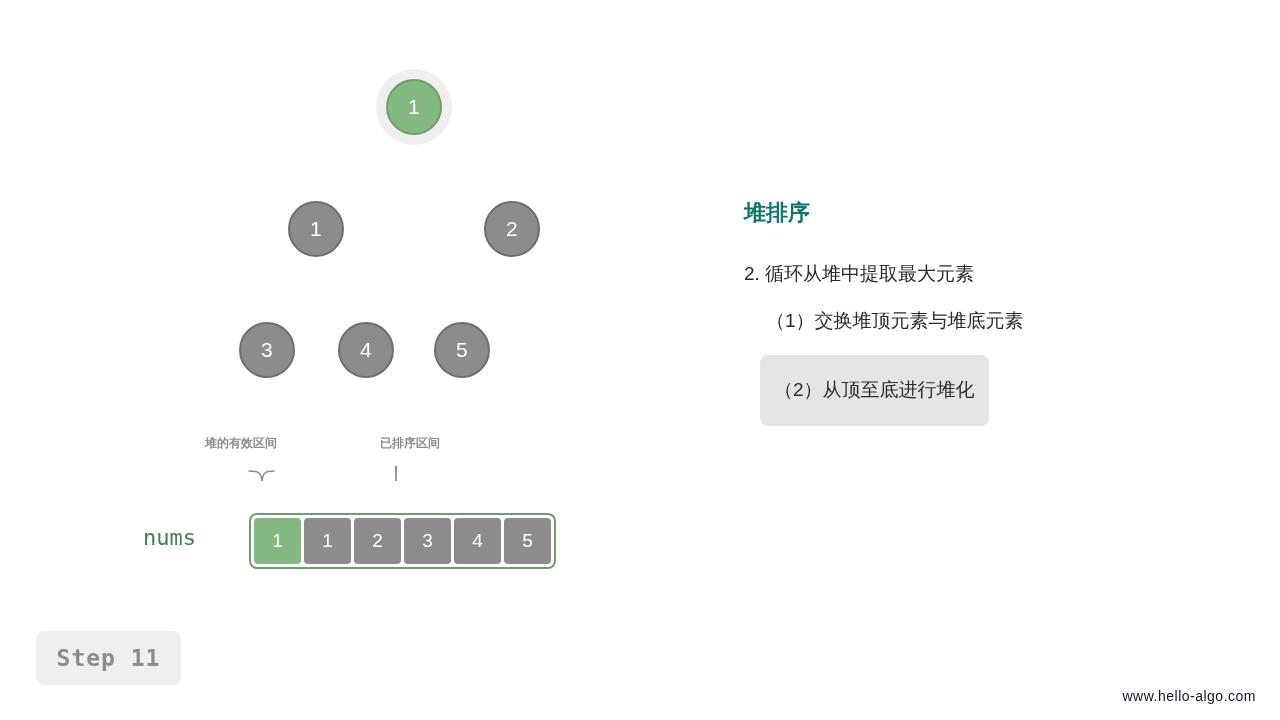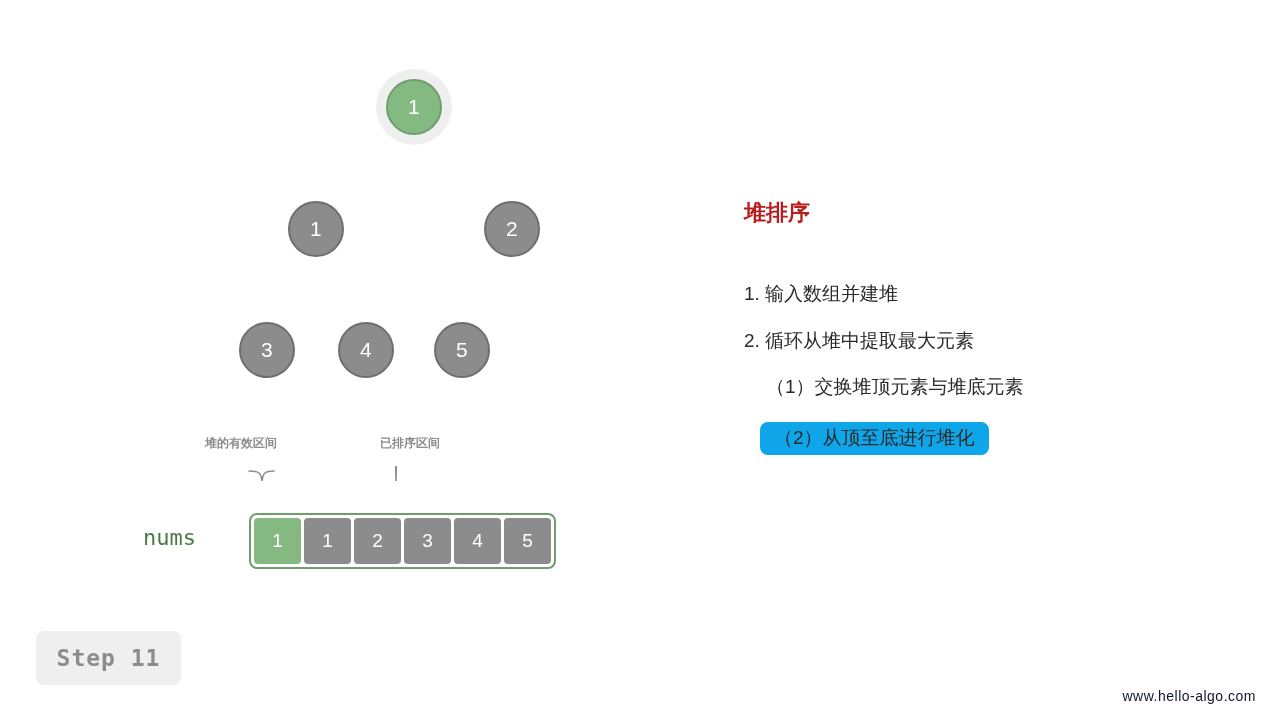--- a/index.html
+++ b/index.html
@@ -100,24 +100,24 @@
   .cell.green { background: #84b982; }
 
   
   .panel {
     position: absolute;
     left: 744px;
     top: 198px;
     width: 500px;
   }
   .panel-title {
-    color: #b91c1c;
+    color: #0f766e;
     font-size: 22px;
     font-weight: bold;
-    margin-bottom: 54px;
+    margin-bottom: 34px;
   }
   .step-line {
     color: #2b2b2b;
     font-size: 19px;
     margin-bottom: 22px;
     line-height: 1.3;
   }
   .step-line.sub {
     margin-left: 22px;
   }
@@ -208,25 +208,24 @@
     <div class="cell gray">
       <span>4</span>
     </div>
     <div class="cell gray">
       <span>5</span>
     </div>
   </div>
 
   <div class="panel">
     <div class="panel-title">堆排序</div>
-    <div class="step-line">1. 输入数组并建堆</div>
     <div class="step-line">2. 循环从堆中提取最大元素</div>
     <div class="step-line sub">（1）交换堆顶元素与堆底元素</div>
     <div class="step-line sub">
-      <span class="highlight" style="display:inline-block; background:#0ea5e9; border-radius:8px; padding:4px 14px; margin-left:-6px;">（2）从顶至底进行堆化</span>
+      <span class="highlight" style="display:inline-block; background:#e5e5e5; border-radius:8px; padding:23px 14px; margin-left:-6px;">（2）从顶至底进行堆化</span>
     </div>
   </div>
 
   <div class="step-badge">Step 11</div>
 
   <div class="watermark">www.hello-algo.com</div>
 
 </div>
 
 </body></html>

